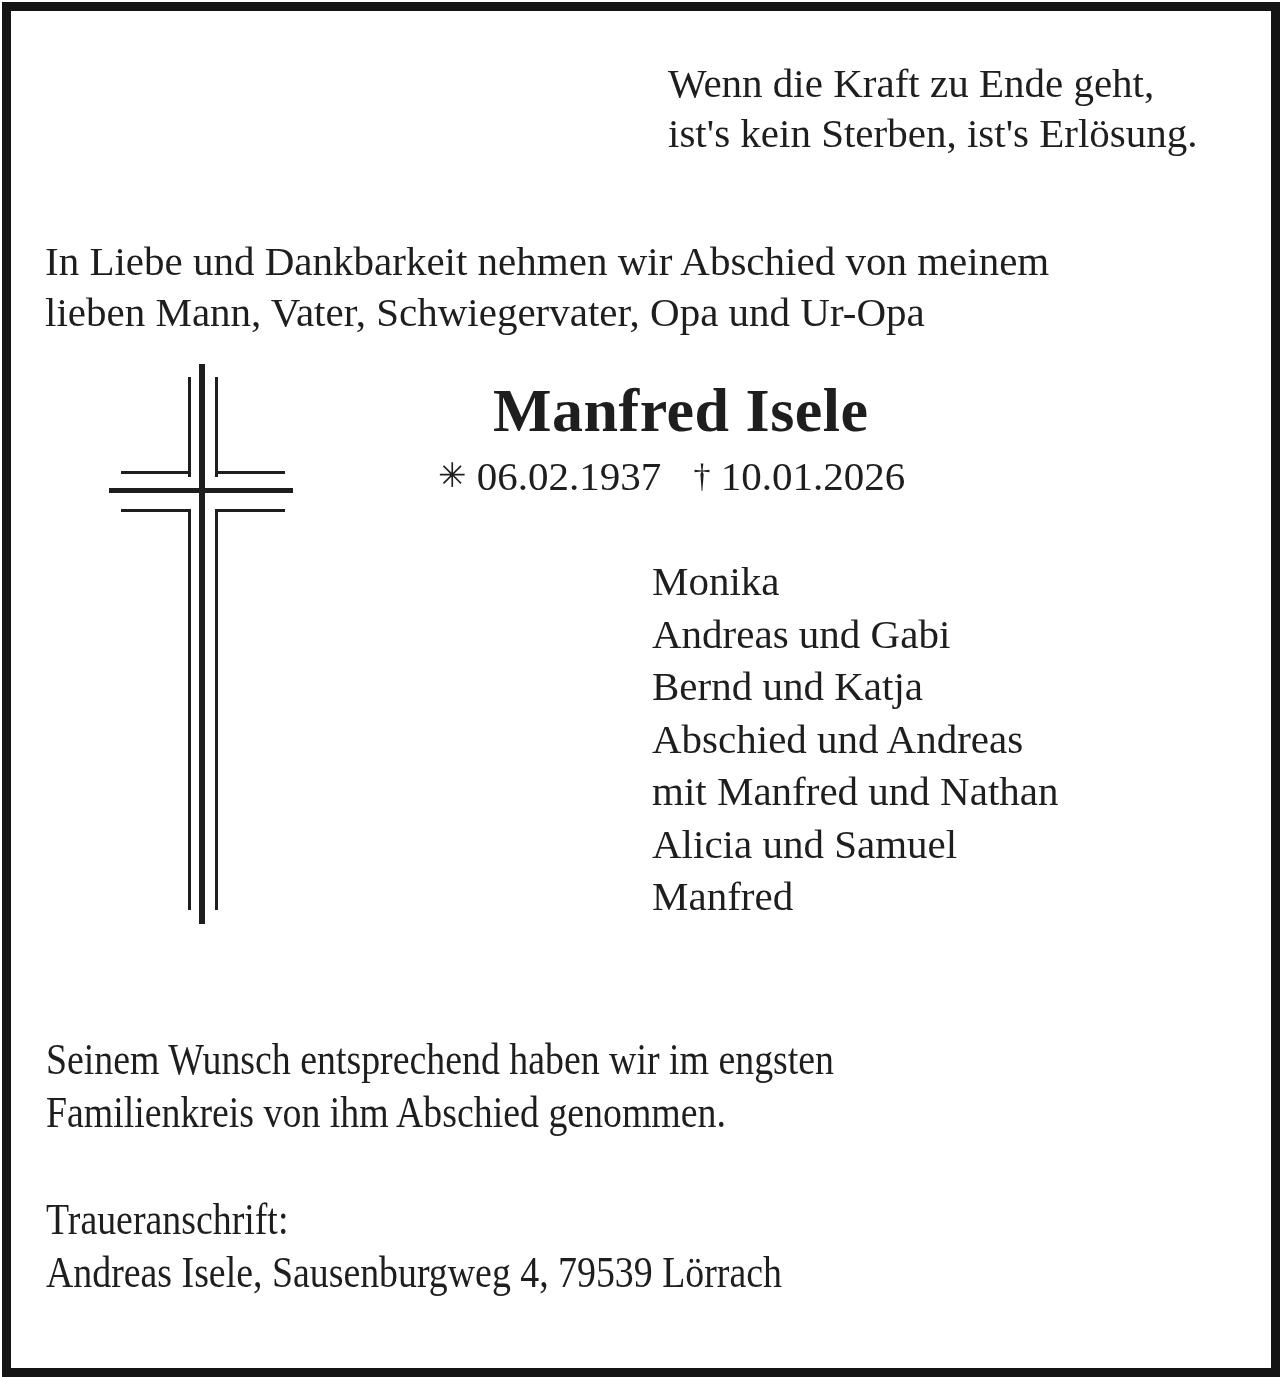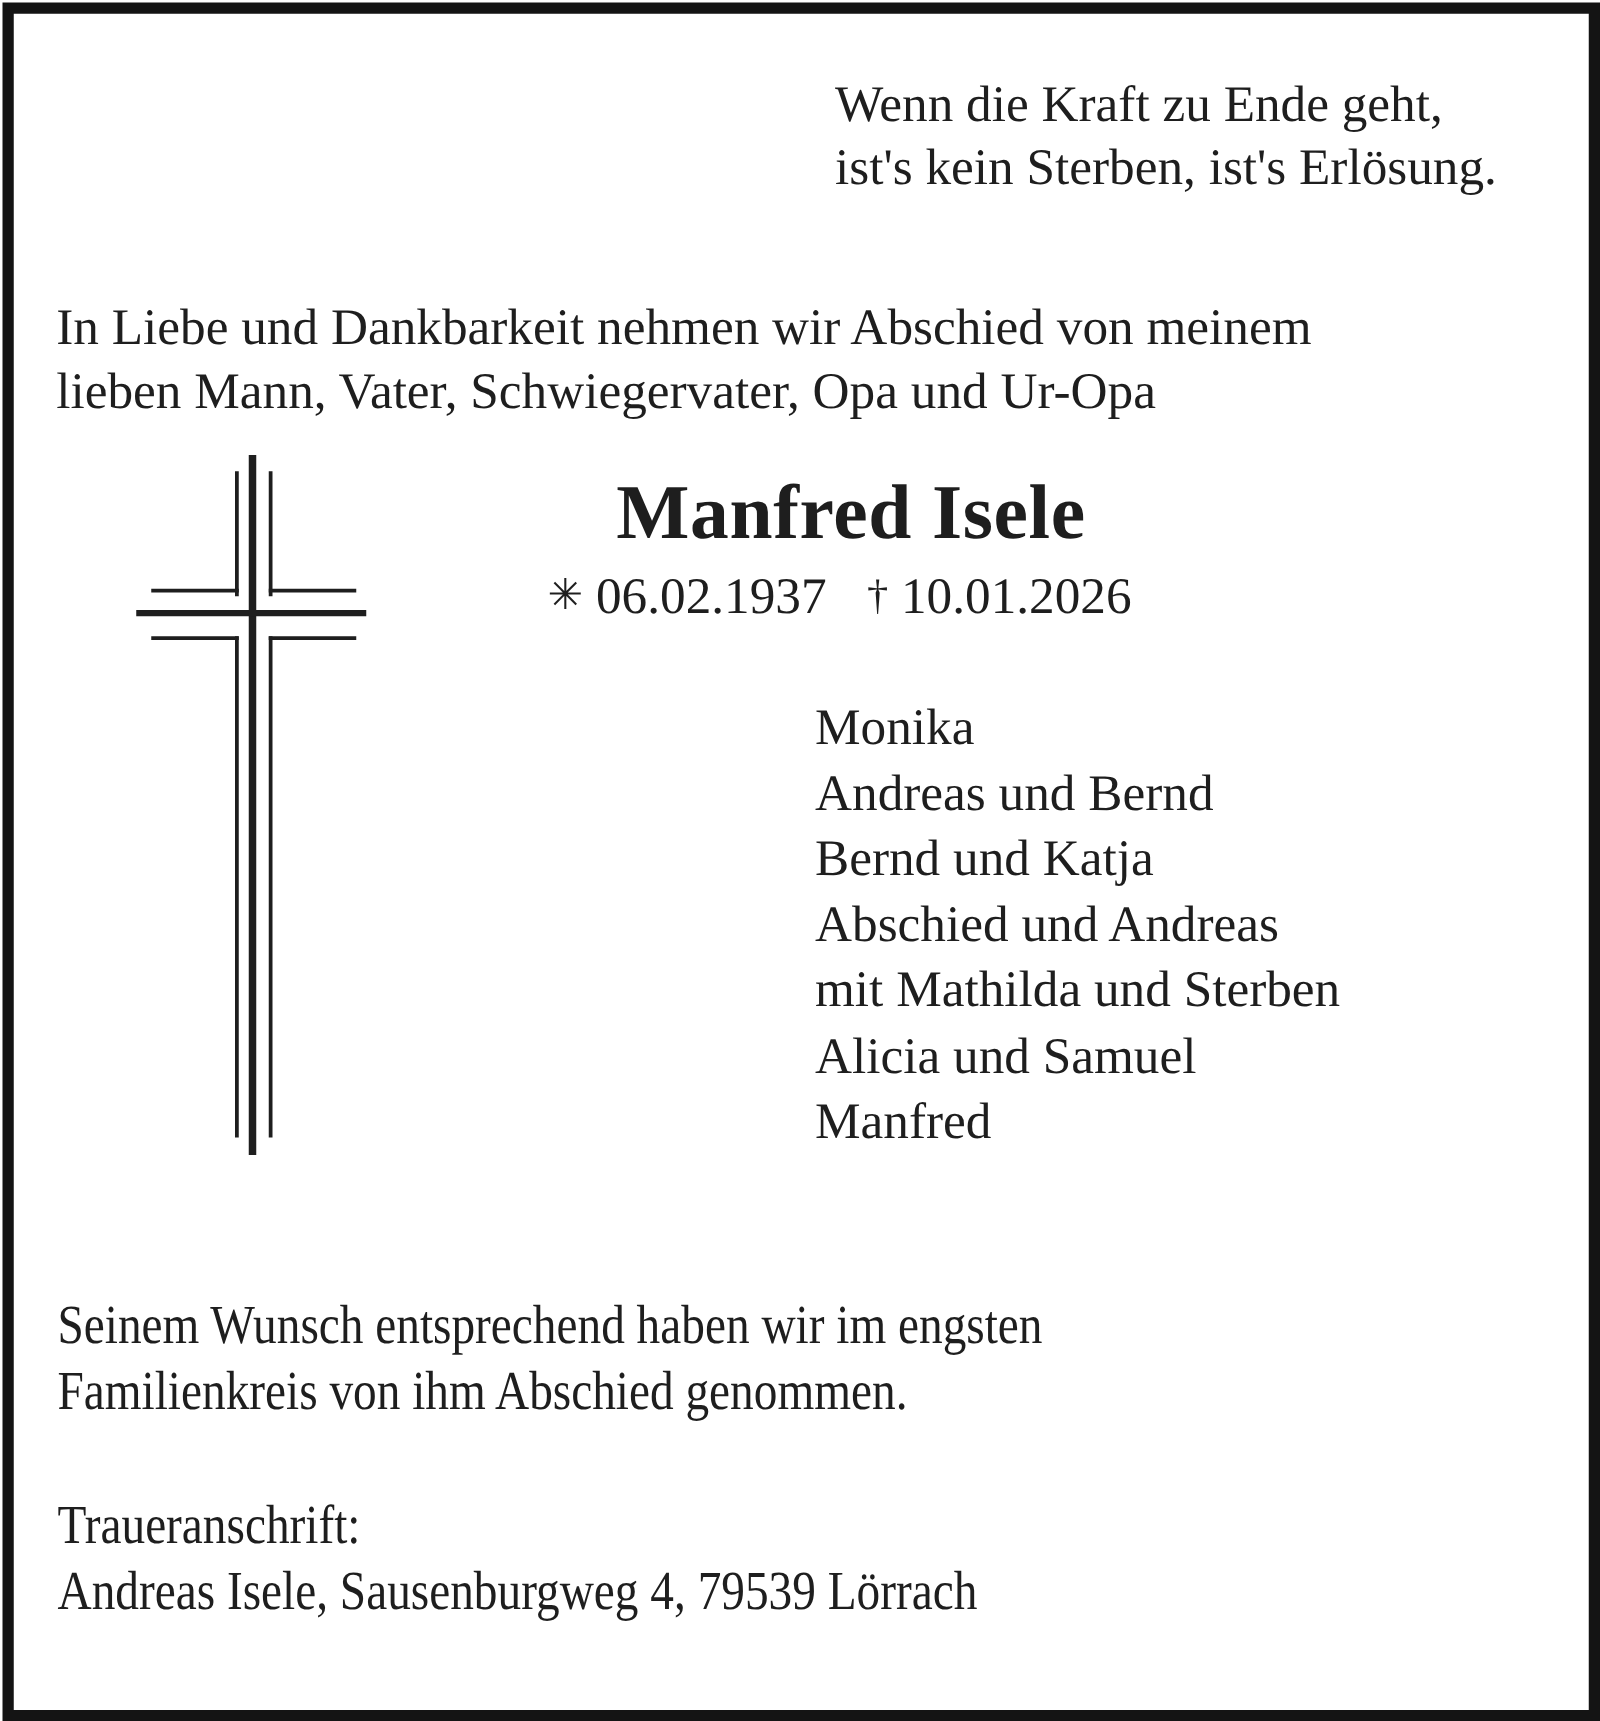--- a/index.html
+++ b/index.html
@@ -67,24 +67,24 @@
 
 <div class="abs serif dates">
   <span class="sym">✳</span>
   <span>06.02.1937</span><span class="gap"></span>
   <span class="sym">†</span>
   <span>10.01.2026</span>
 </div>
 
 <div class="abs serif mourners">
   <div>Monika</div>
-  <div>Andreas und Bernd</div>
+  <div>Andreas und Gabi</div>
   <div>Bernd und Katja</div>
   <div>Abschied und Andreas</div>
-  <div>mit Mathilda und Sterben</div>
+  <div>mit Manfred und Nathan</div>
   <div>Alicia und Samuel</div>
   <div>Manfred</div>
 </div>
 
 <div class="abs serif wish condensed">
   <div>Seinem Wunsch entsprechend haben wir im engsten</div>
   <div>Familienkreis von ihm Abschied genommen.</div>
 </div>
 
 <div class="abs serif addr-label condensed">Traueranschrift:</div>

